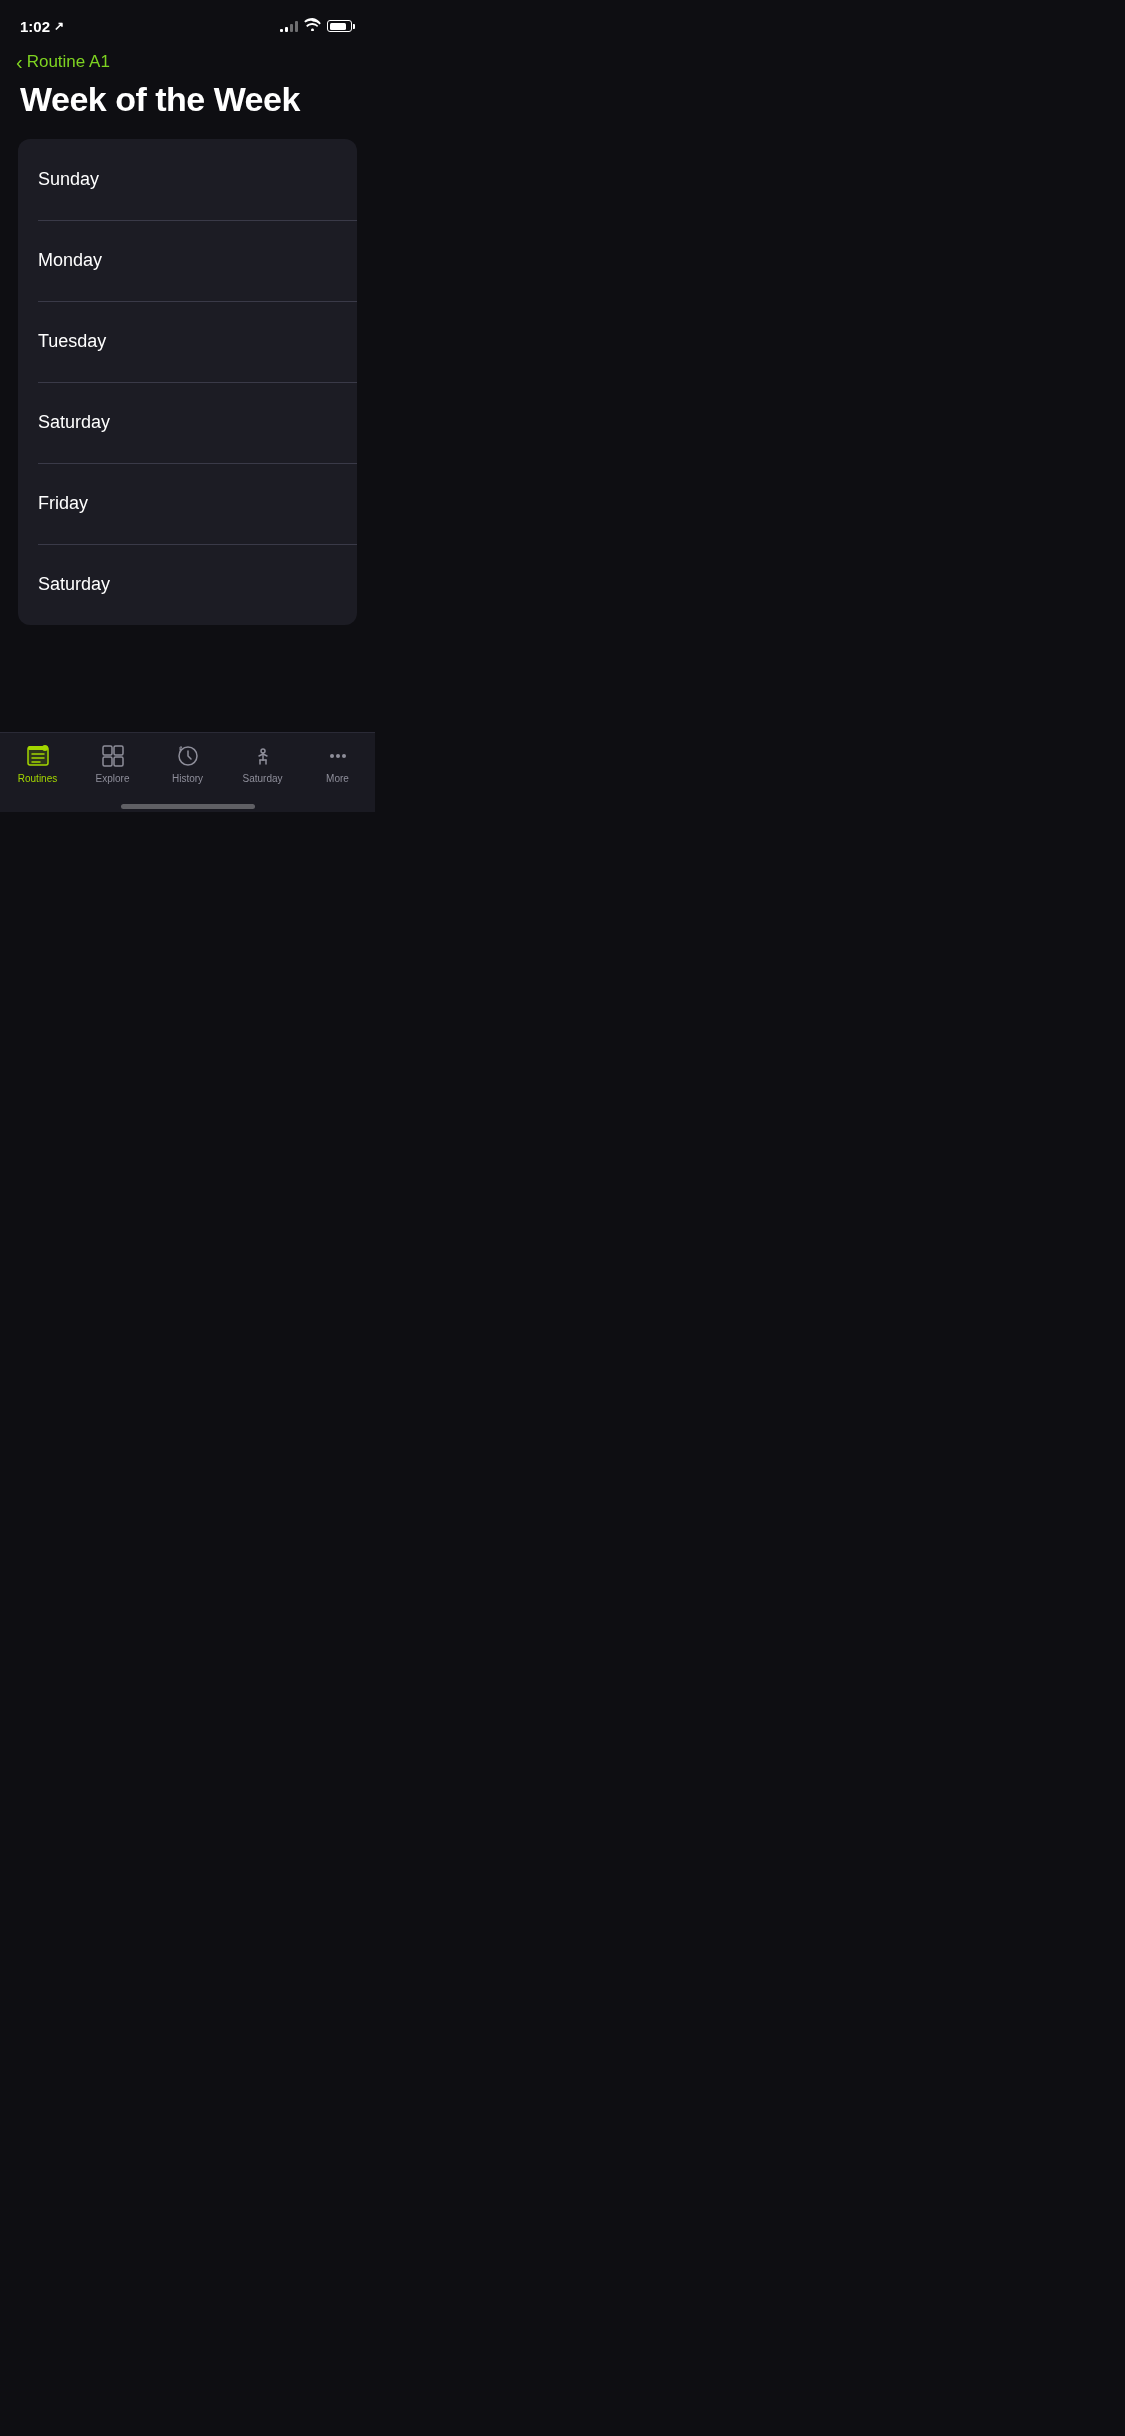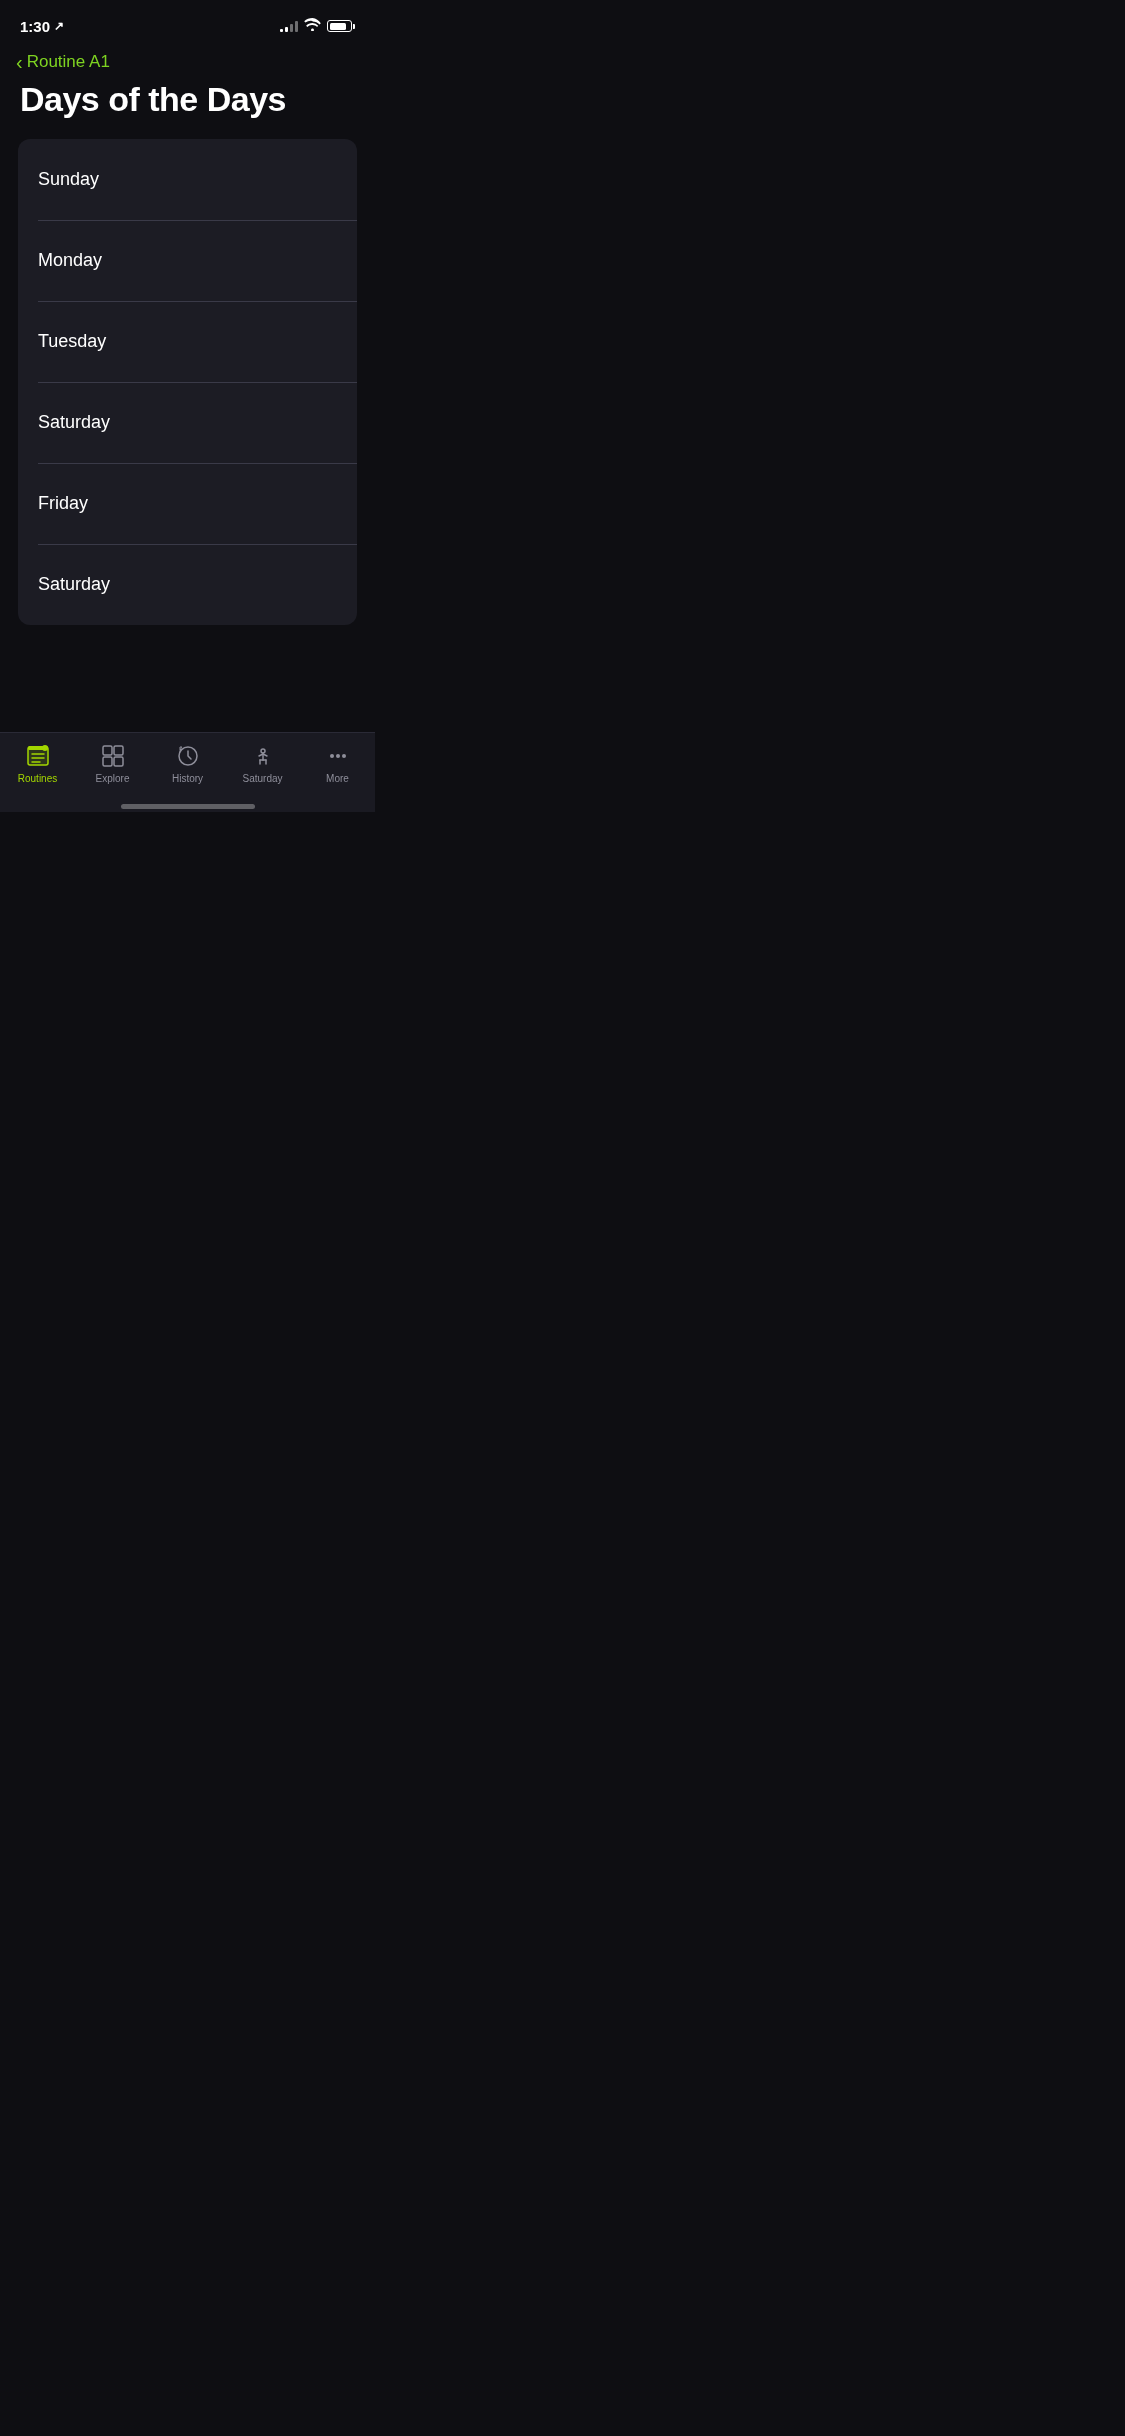--- a/index.html
+++ b/index.html
@@ -241,21 +241,21 @@
       background: #ffffff;
       border-radius: 3px;
       opacity: 0.3;
     }
   </style>
 </head>
 <body>
 
 <div class="status-bar">
   <div class="status-time">
-    <span>1:30</span>
+    <span>1:02</span>
     <span class="status-time-arrow">↗</span>
   </div>
   <div class="status-icons">
     <div class="signal-bars">
       <div class="signal-bar b1"></div>
       <div class="signal-bar b2"></div>
       <div class="signal-bar b3"></div>
       <div class="signal-bar b4"></div>
     </div>
     <span class="wifi-icon">
@@ -273,21 +273,21 @@
 </div>
 
 <div class="nav-back">
   <div class="back-button">
     <span class="back-chevron">‹</span>
     <span class="back-label">Routine A1</span>
   </div>
 </div>
 
 <div class="page-title">
-  <h1>Days of the Days</h1>
+  <h1>Week of the Week</h1>
 </div>
 
 <div class="days-container">
 <div class="day-item">Sunday</div>
     <div class="day-item">Monday</div>
     <div class="day-item">Tuesday</div>
     <div class="day-item">Saturday</div>
     <div class="day-item">Friday</div>
     <div class="day-item">Saturday</div>
   </div>

